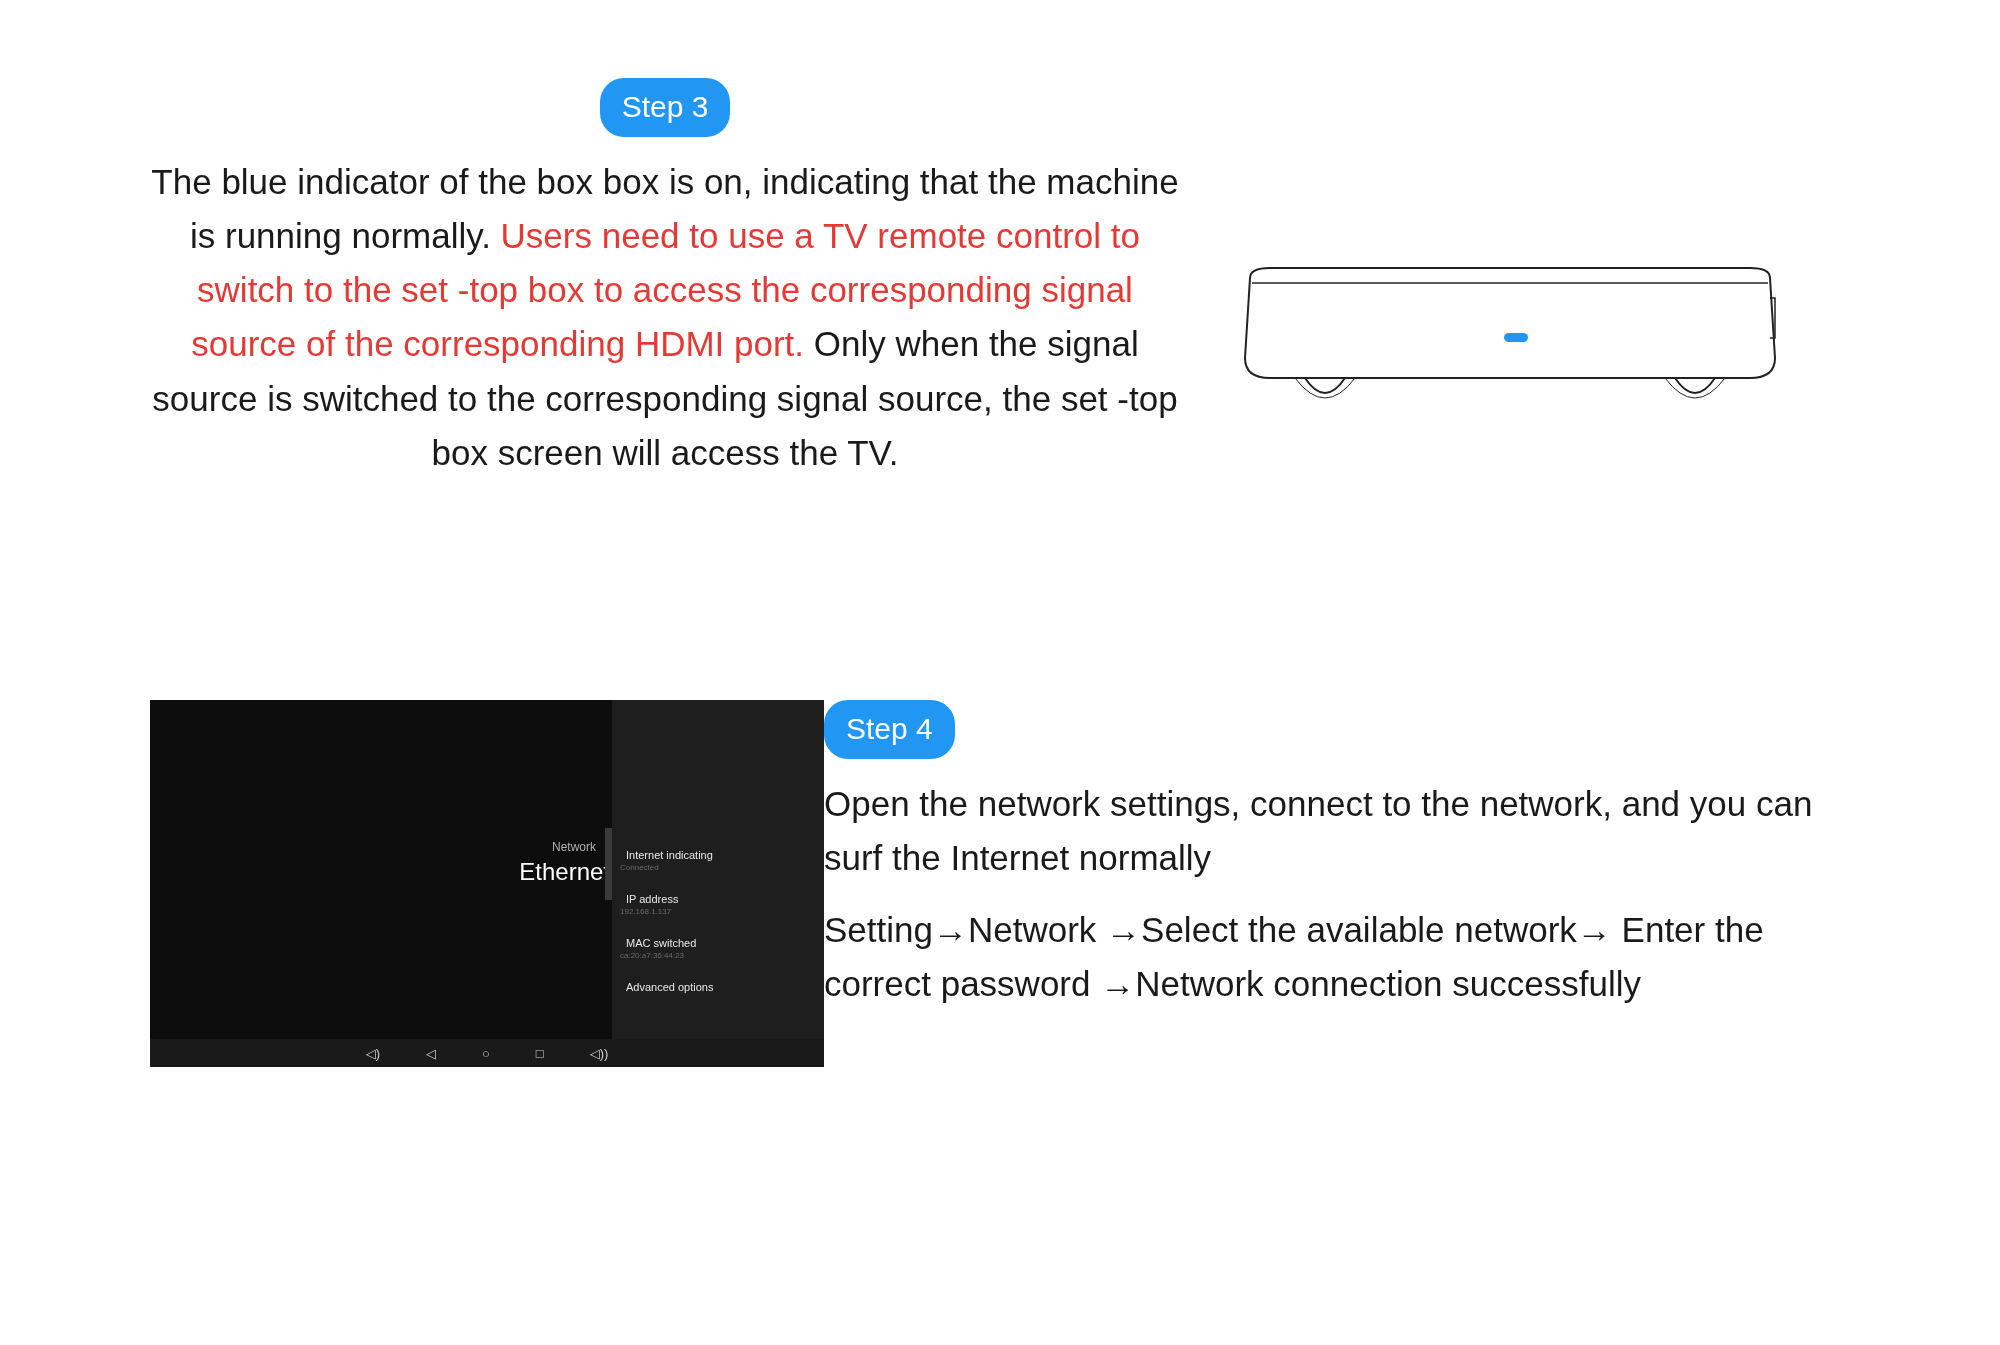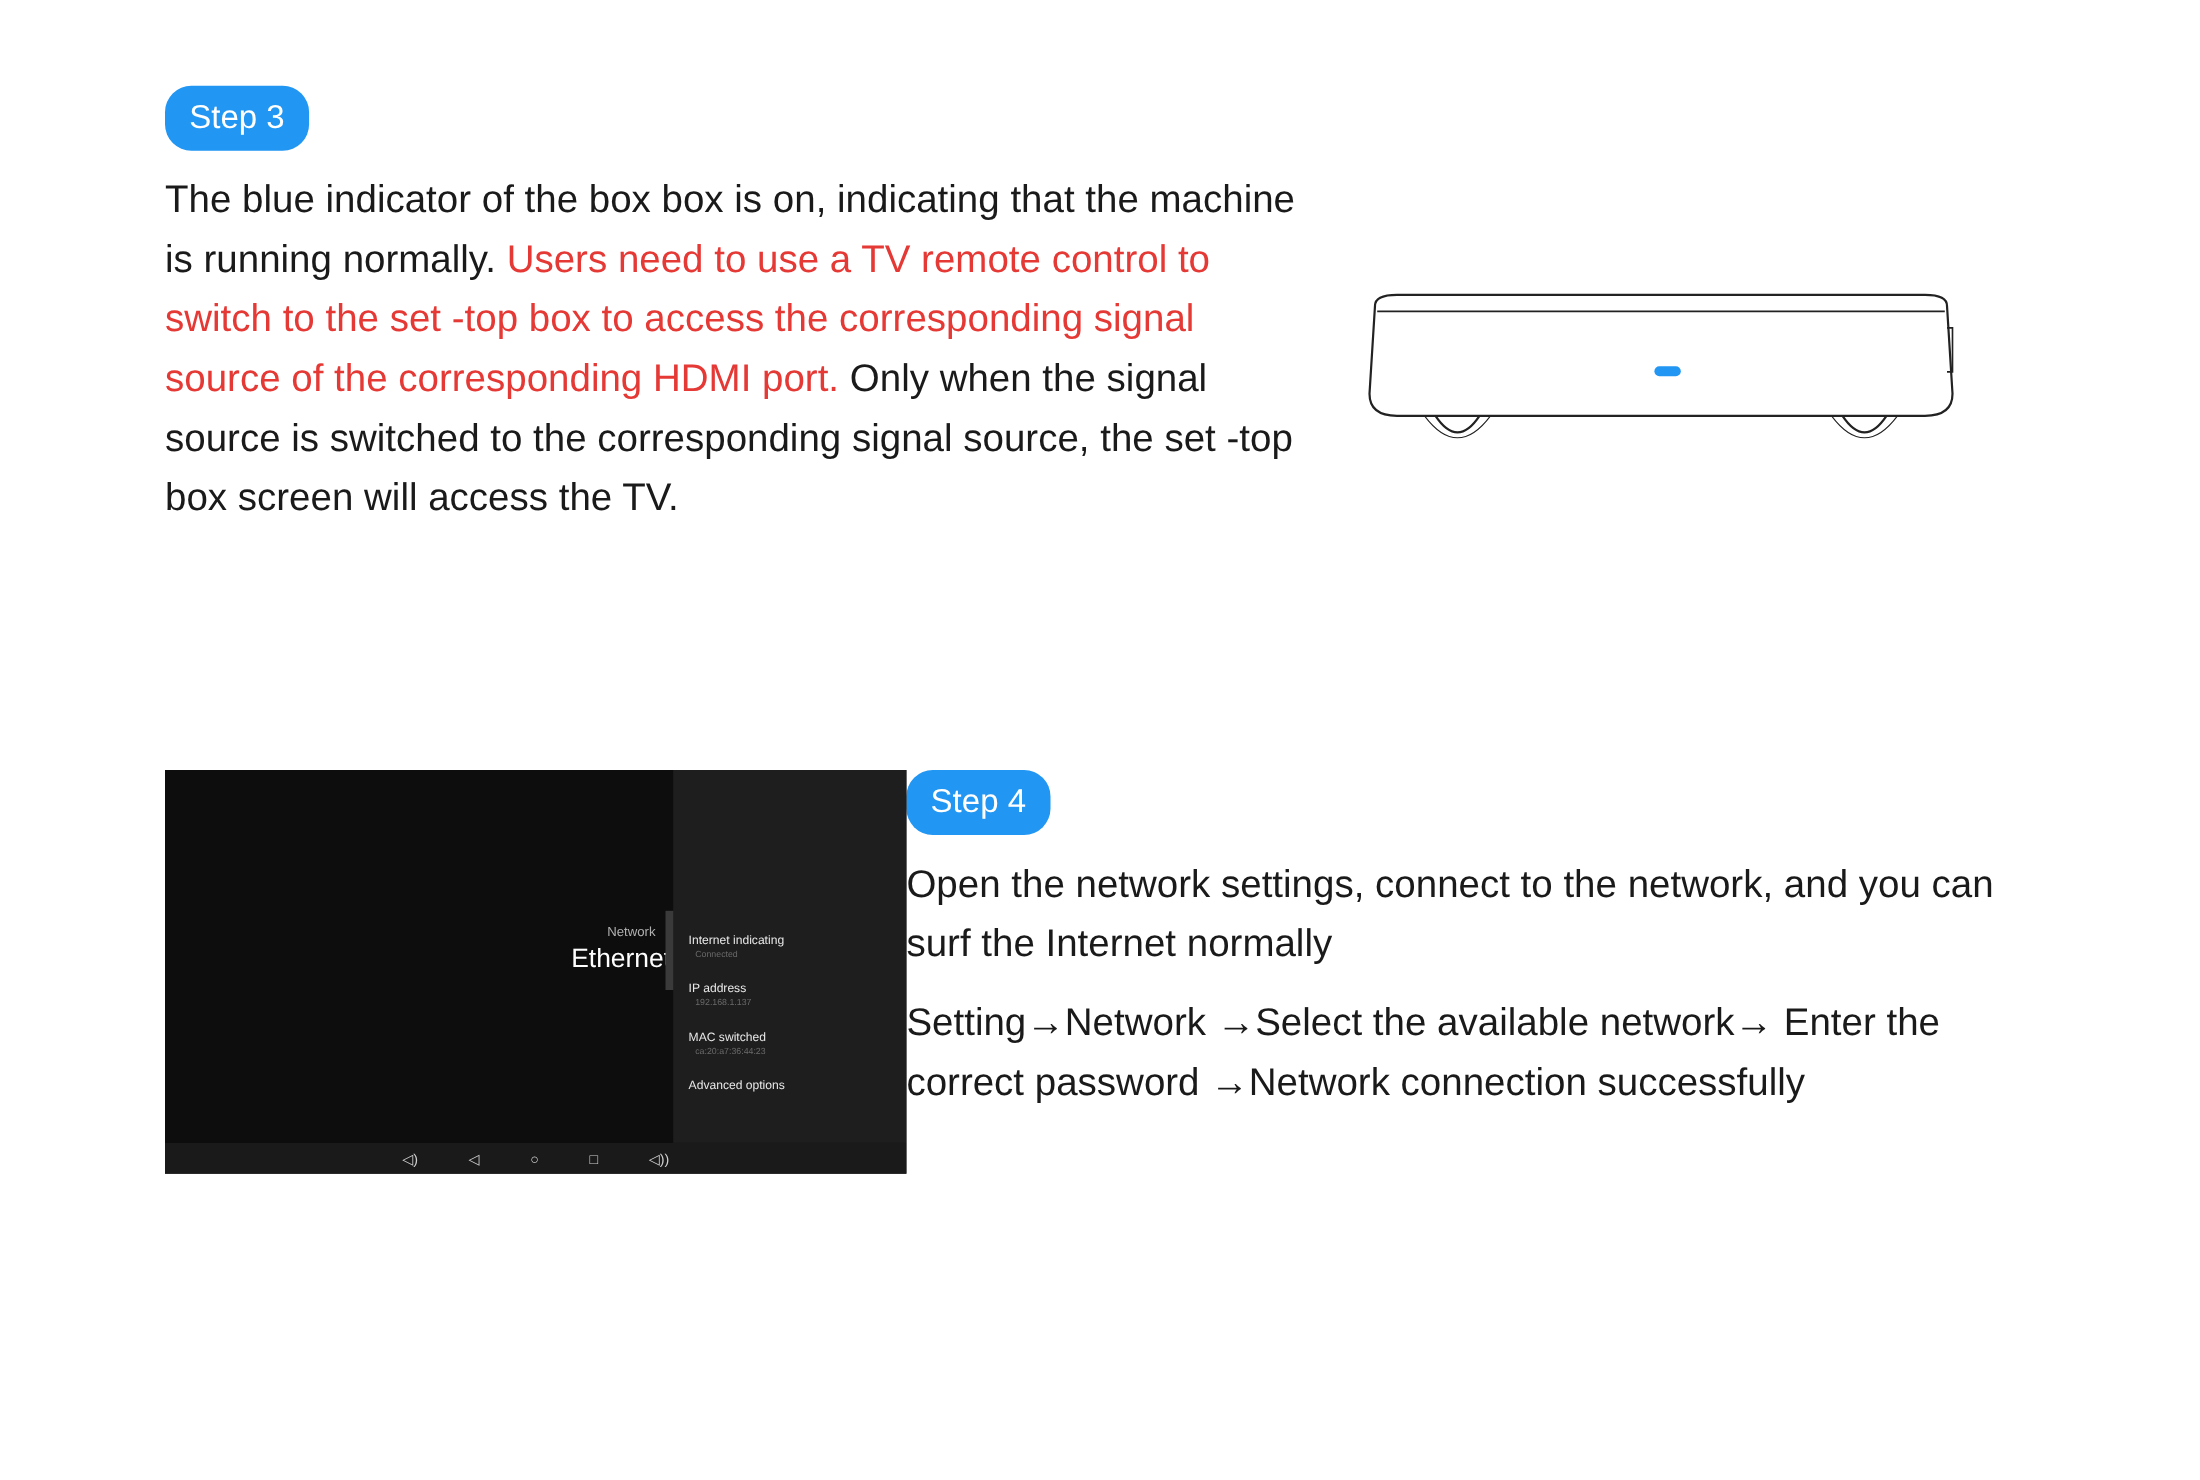--- a/index.html
+++ b/index.html
@@ -25,20 +25,21 @@
     left: 150px;
     width: 1700px;
     display: flex;
     align-items: flex-start;
   }
   .text-block-1 {
     width: 1030px;
     font-size: 35px;
     line-height: 1.55;
     color: #1a1a1a;
+    text-align: center;
   }
   .highlight-red { color: #E53935; }
   .device-illustration {
     position: absolute;
     left: 1230px;
     top: 258px;
   }
   .section-bottom {
     position: absolute;
     top: 700px;
@@ -85,21 +86,21 @@
     display: flex; align-items: center; justify-content: center;
   }
   .ns-item {
     color: #e8e8e8;
     font-size: 11px;
     padding: 3px 14px 2px;
   }
   .ns-sub {
     color: #6a6a6a;
     font-size: 8px;
-    padding: 0 20px 18px;
+    padding: 0 8px 18px;
   }
   .ns-bottom-bar {
     position: absolute;
     left: 0; right: 0; bottom: 0;
     height: 28px;
     background: #1a1a1a;
     display: flex;
     align-items: center;
     justify-content: center;
     gap: 46px;

